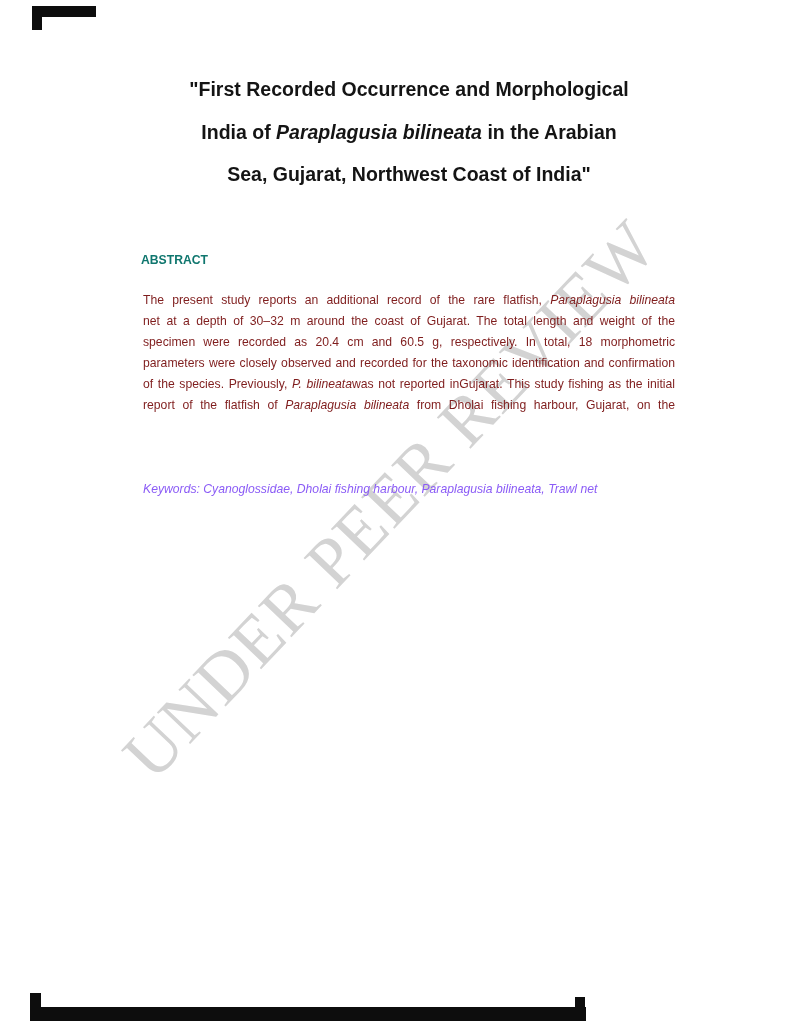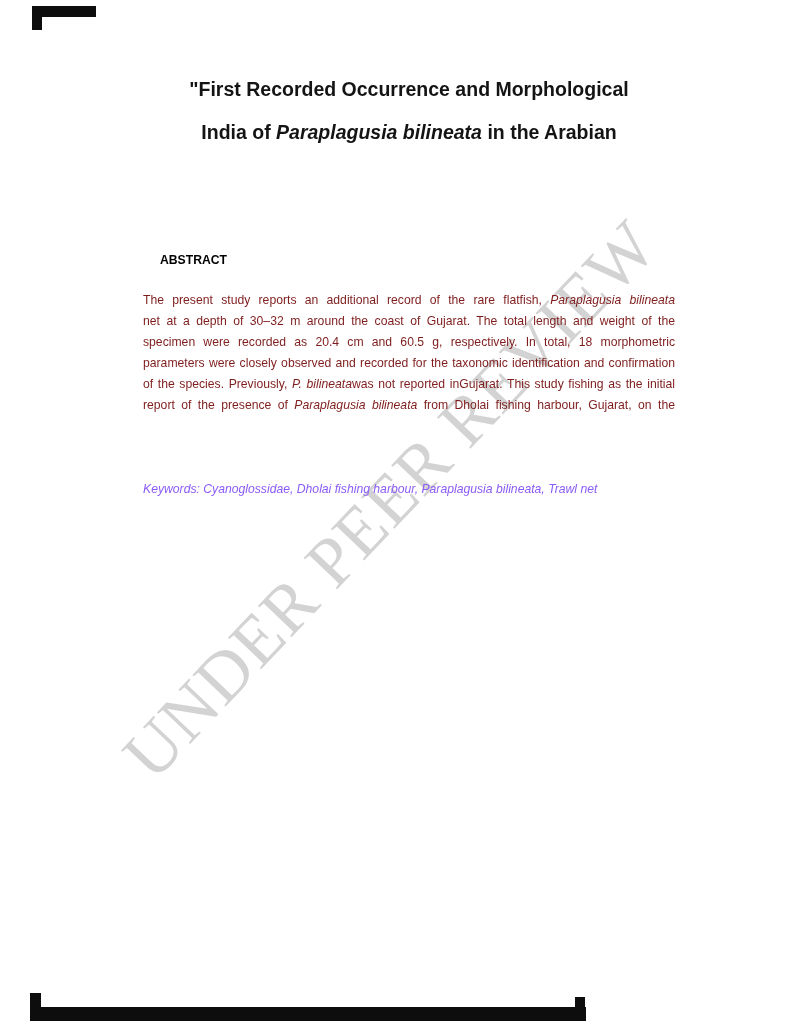--- a/index.html
+++ b/index.html
@@ -28,23 +28,23 @@
     position:absolute;
     left:143px;top:68px;width:532px;
     font-size:19.5px;line-height:42.5px;
     font-weight:bold;text-align:center;
     color:#141414;
   }
   .title .ital{font-style:italic;}
   
   .abstract-heading{
     position:absolute;
-    left:160px;top:250px;
+    left:141px;top:250px;
     font-size:12.2px;line-height:21px;font-weight:bold;
-    color:#000000;
+    color:#0f766e;
   }
   
   .abstract-body{
     position:absolute;
     left:143px;top:290px;width:532px;
     font-size:12.2px;line-height:21px;
     color:#7f1d1d;
   }
   .abstract-body .line{
     text-align:justify;
@@ -81,28 +81,29 @@
   <div class="mark mark-tl-v"></div>
   <div class="mark mark-bottom"></div>
   <div class="mark mark-bl-v"></div>
   <div class="mark mark-br-v"></div>
 
   <div class="watermark" style="color: rgb(211, 211, 211);">UNDER PEER REVIEW</div>
 
   <div class="title" id="title-block">
       <div class="line"><span>"First Recorded Occurrence and Morphological</span></div>
       <div class="line"><span>India of </span><span class="ital">Paraplagusia bilineata</span><span> in the Arabian</span></div>
+      <div class="line"><span>Sea, Gujarat, Northwest Coast of India"</span></div>
     </div>
 
   <div class="abstract-heading">ABSTRACT</div>
 
   <div class="abstract-body" id="abstract-lines">
       <div class="line"><span>The present study reports an additional record of the rare flatfish, </span><span class="ital">Paraplagusia bilineata</span></div>
       <div class="line"><span>net at a depth of 30–32 m around the coast of Gujarat. The total length and weight of the</span></div>
       <div class="line"><span>specimen were recorded as 20.4 cm and 60.5 g, respectively. In total, 18 morphometric</span></div>
       <div class="line"><span>parameters were closely observed and recorded for the taxonomic identification and confirmation</span></div>
       <div class="line"><span>of the species. Previously, </span><span class="ital">P. bilineata</span><span>was not reported inGujarat. This study fishing as the initial</span></div>
-      <div class="line"><span>report of the presence of </span><span class="ital">Paraplagusia bilineata</span><span> from Dholai fishing harbour, Gujarat, on the</span></div>
+      <div class="line"><span>report of the flatfish of </span><span class="ital">Paraplagusia bilineata</span><span> from Dholai fishing harbour, Gujarat, on the</span></div>
     </div>
 
   <div class="keywords">Keywords: Cyanoglossidae, Dholai fishing harbour, Paraplagusia bilineata, Trawl net</div>
 
 </div>
 
 </body></html>

